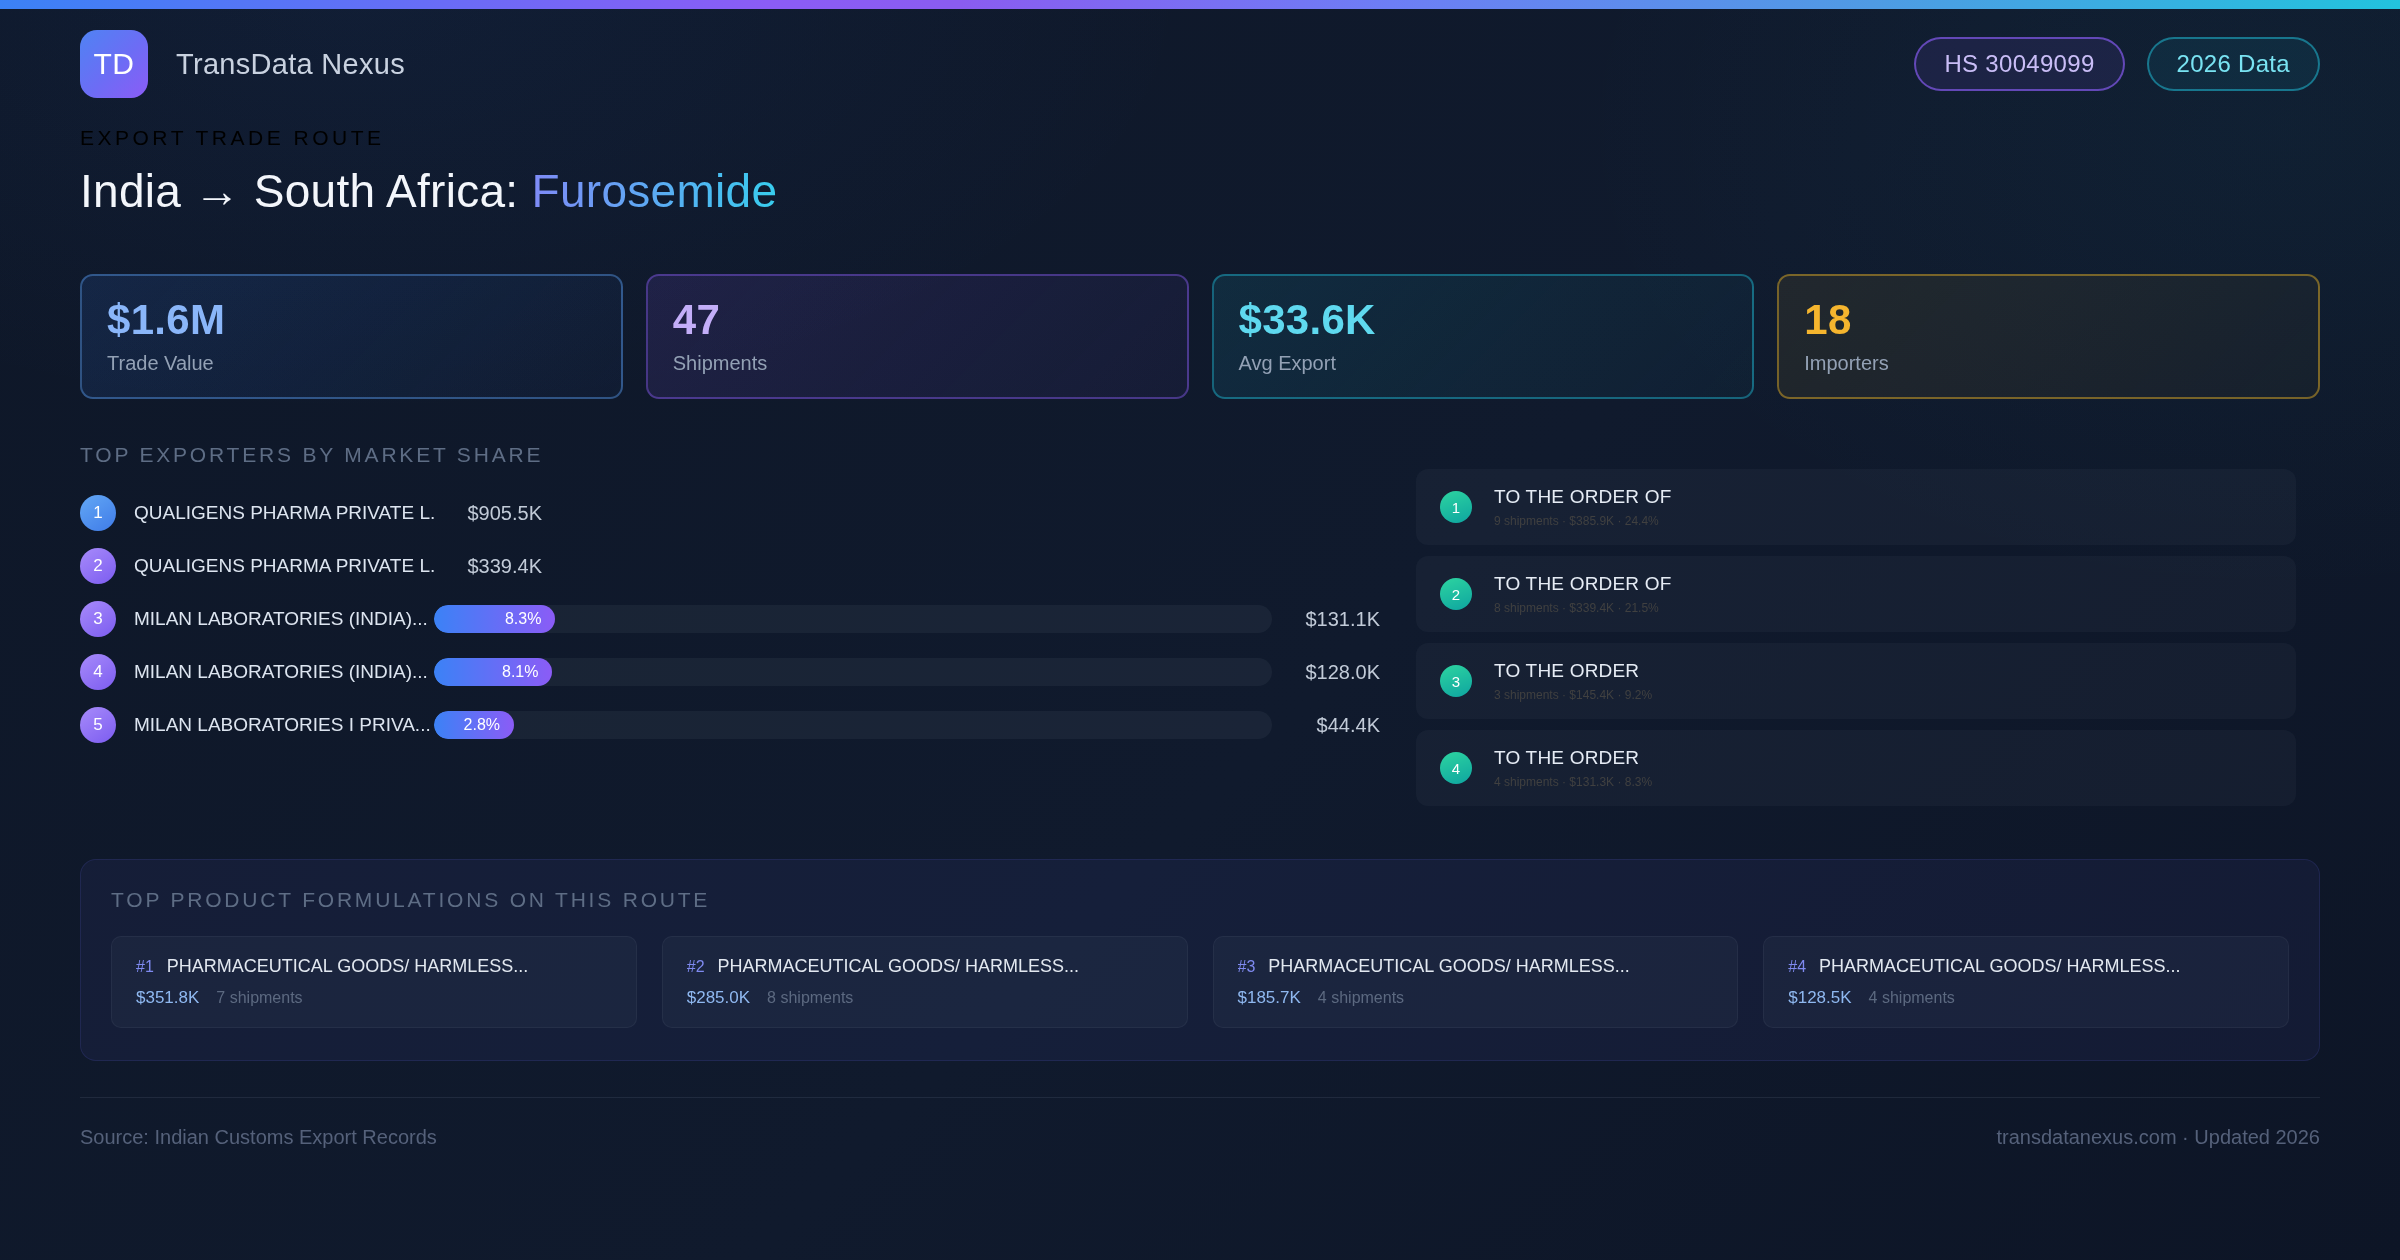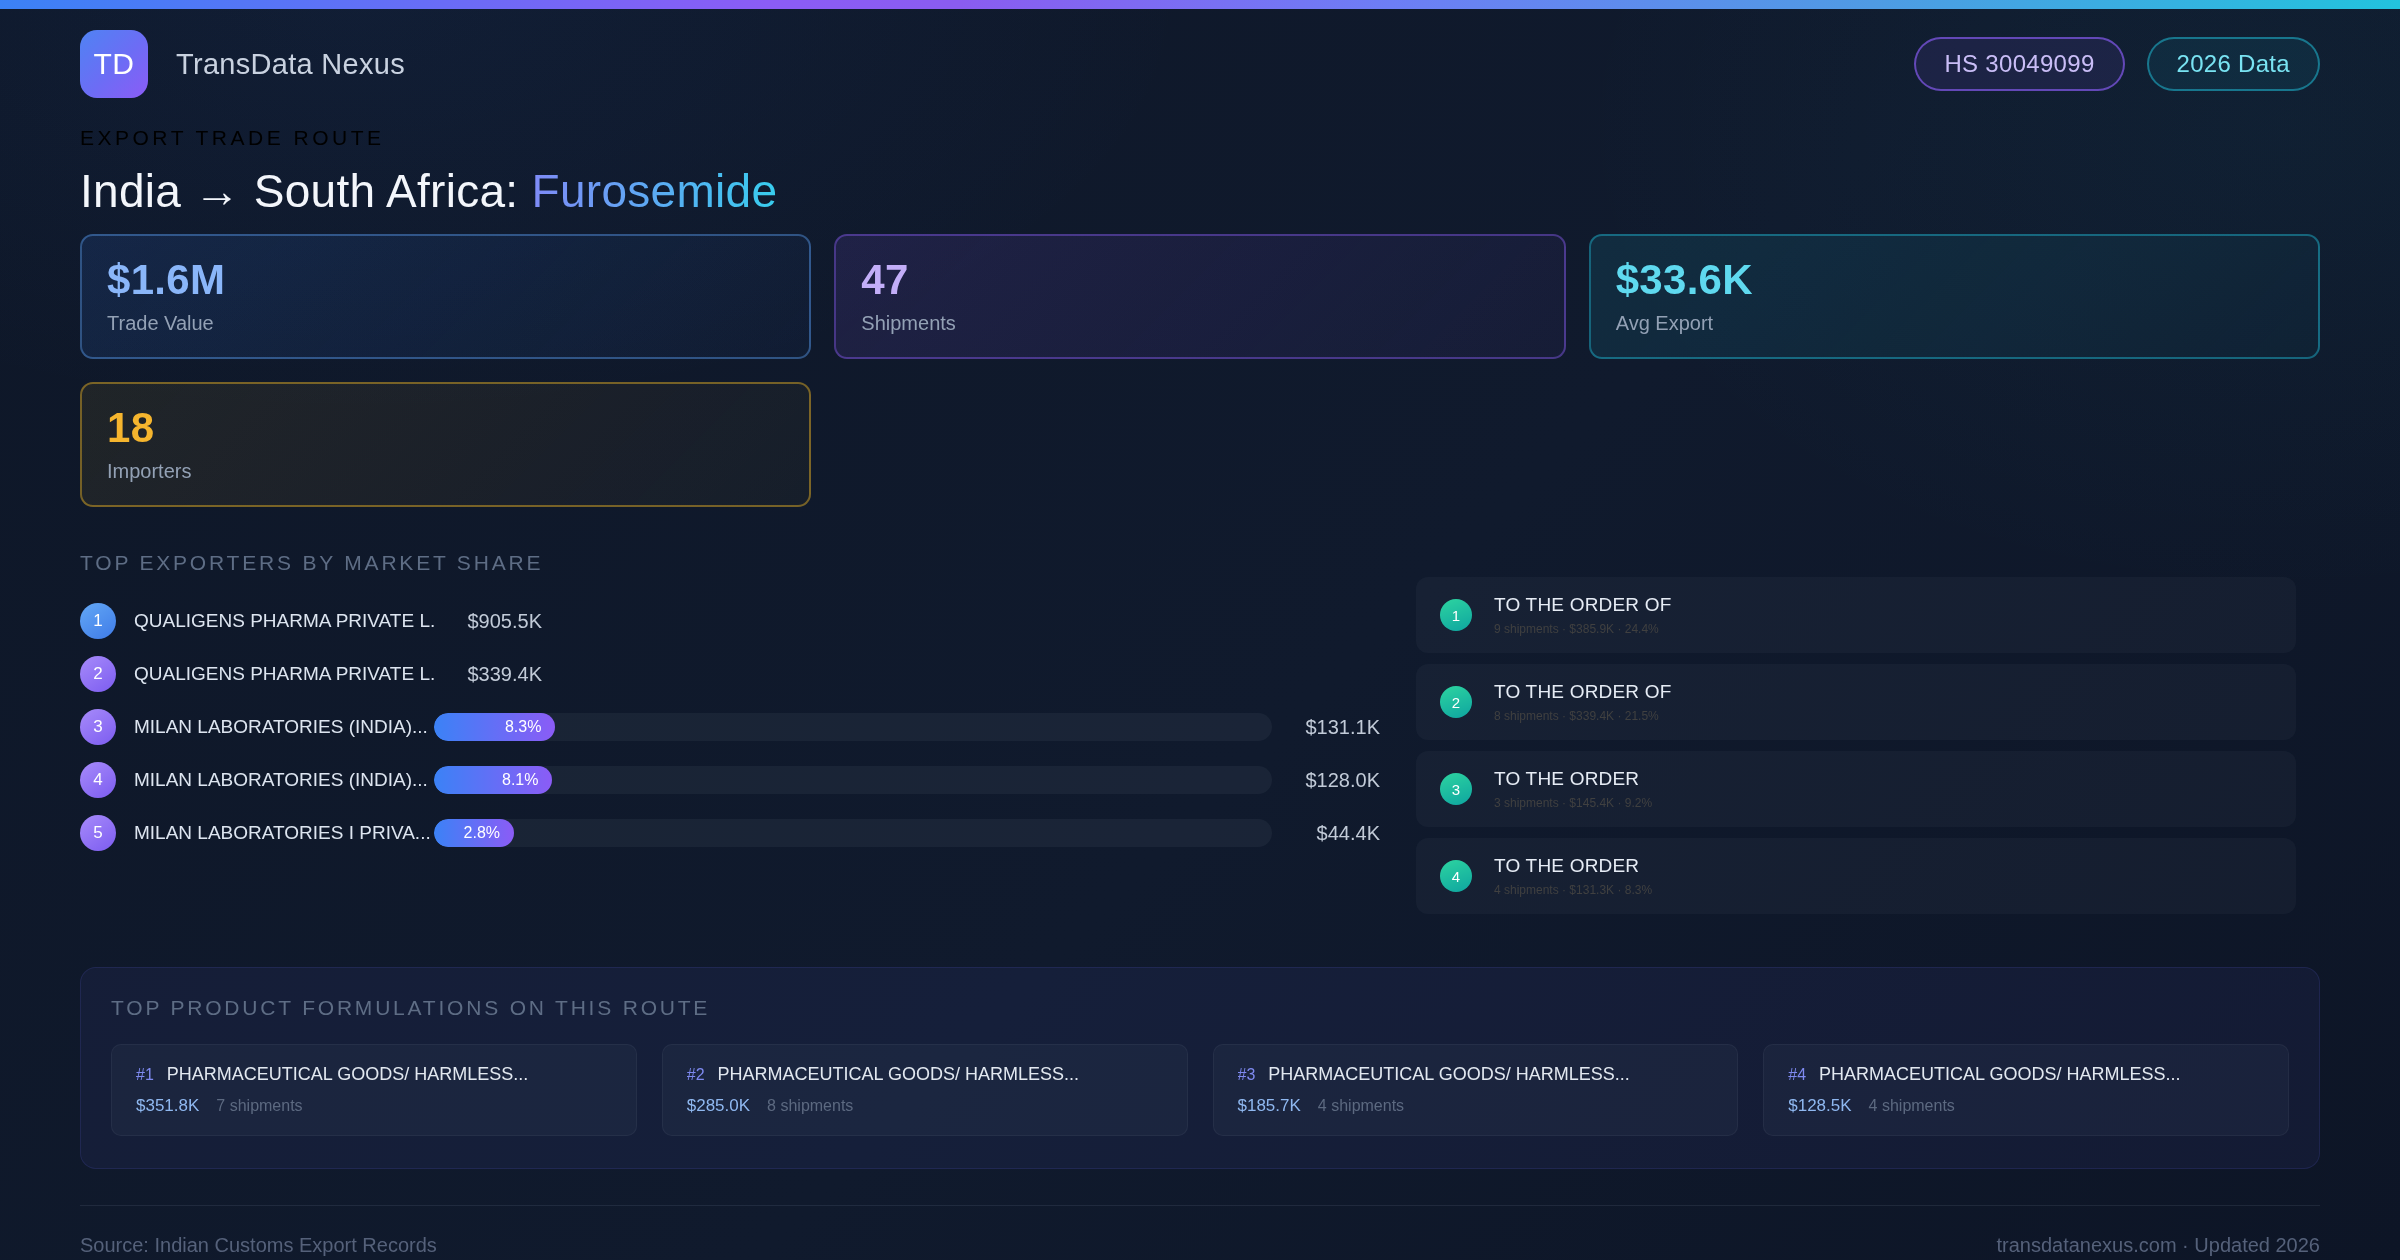--- a/index.html
+++ b/index.html
@@ -39,21 +39,21 @@
 
   
   .eyebrow { margin-top: 28px; font-size: 21px; letter-spacing: 3.5px; color: #000000; font-weight: 500; }
   .page-title { margin-top: 14px; font-size: 46px; font-weight: 500; color: #f3f6fb; letter-spacing: 0.3px; }
   .page-title .product {
     background: linear-gradient(90deg, #7f8bf7 0%, #58aef3 55%, #38cdee 100%);
     -webkit-background-clip: text; background-clip: text; color: transparent;
   }
 
   
-  .stats { margin-top: 16px; display: grid; grid-template-columns: repeat(3, 1fr); gap: 23px; }
+  .stats { margin-top: 56px; display: grid; grid-template-columns: repeat(4, 1fr); gap: 23px; }
   .stat-card { border-radius: 13px; padding: 20px 25px 22px; border: 2px solid; }
   .stat-value { font-size: 42px; font-weight: 600; letter-spacing: 0.3px; }
   .stat-label { margin-top: 8px; font-size: 20px; color: #93a1b5; }
   .stat-blue   { border-color: rgba(96,165,250,0.40); background: linear-gradient(135deg, rgba(59,130,246,0.13), rgba(59,130,246,0.04)); }
   .stat-blue .stat-value { color: #8ab6f9; }
   .stat-purple { border-color: rgba(139,92,246,0.42); background: linear-gradient(135deg, rgba(139,92,246,0.13), rgba(139,92,246,0.05)); }
   .stat-purple .stat-value { color: #c3aef8; }
   .stat-cyan   { border-color: rgba(34,211,238,0.38); background: linear-gradient(135deg, rgba(34,211,238,0.10), rgba(34,211,238,0.03)); }
   .stat-cyan .stat-value { color: #5fd9ef; }
   .stat-green  { border-color: rgba(52,211,153,0.38); background: linear-gradient(135deg, rgba(16,185,129,0.11), rgba(16,185,129,0.03)); }

